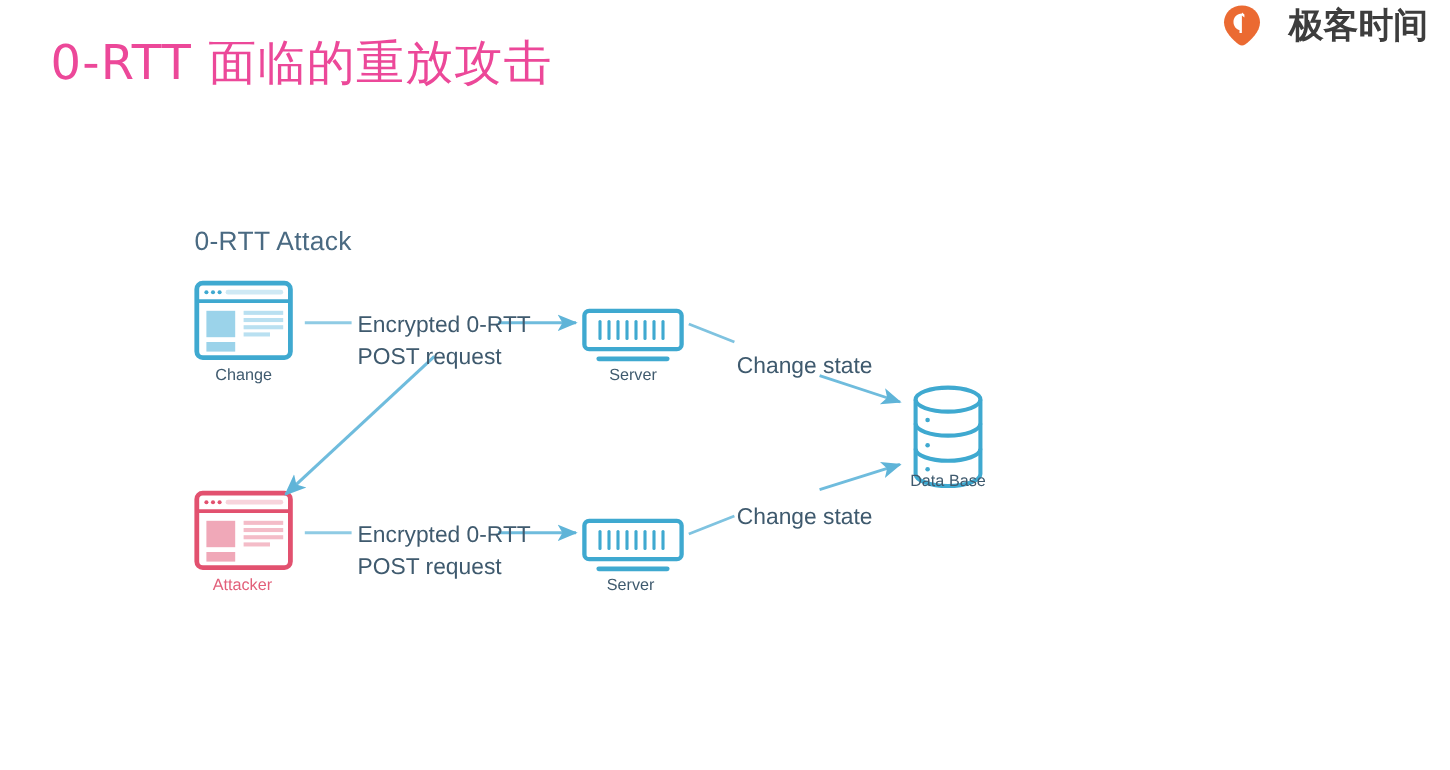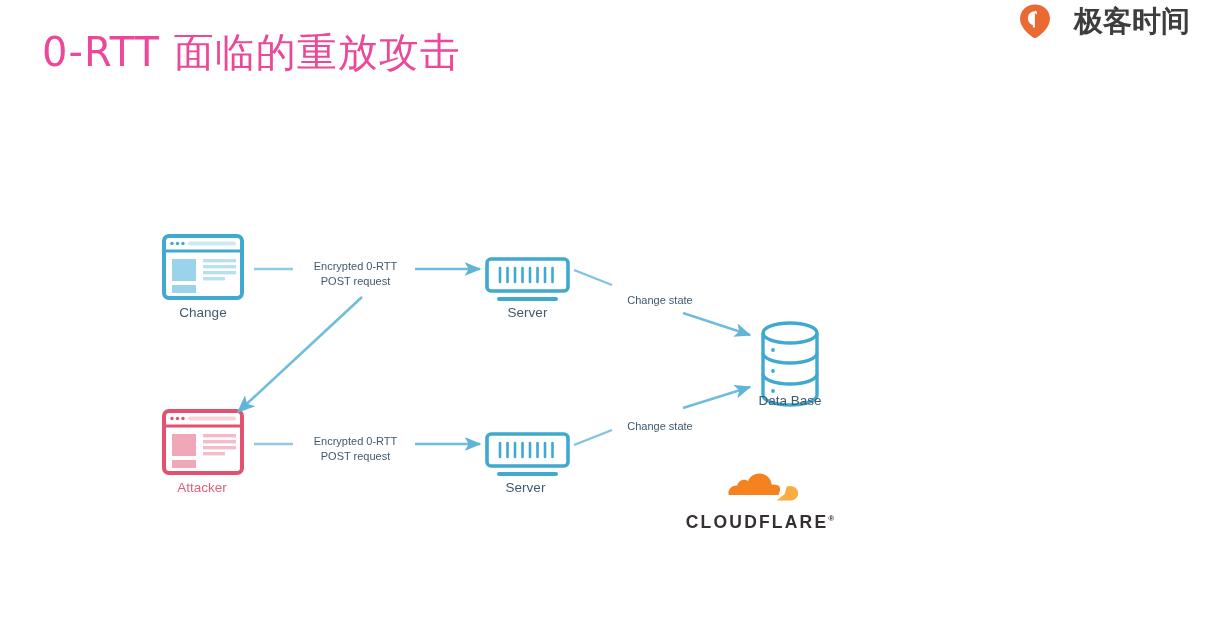--- a/index.html
+++ b/index.html
@@ -82,21 +82,21 @@
     font-size: 13.5px;
     color: #3f5a6e;
     white-space: nowrap;
     text-align: center;
   }
   .node-label.danger { color: #e2607a; }
 
   
   .edge-label {
     position: absolute;
-    font-size: 11px;
+    font-size: 19px;
     color: #3f5a6e;
     line-height: 1.35;
     text-align: center;
     white-space: nowrap;
   }
 
   
   .cf-logo {
     position: absolute;
     left: 535px;
@@ -134,20 +134,21 @@
              l0 2.5 c3.0 -1.4 5.0 -4.3 5.0 -7.7 c0 -3.4 -2.0 -6.3 -4.9 -7.7
              l-1.3 1.8 Z" fill="#ffffff" opacity="0"></path>
   </svg>
   <span class="brand-text">极客时间</span>
 </div>
 
 <div class="slide-title">0-RTT 面临的重放攻击</div>
 
 <div class="diagram">
 
+  <div class="diagram-title">0-RTT Attack</div>
 
   <svg class="diagram-svg" width="720" height="345" viewBox="0 0 720 345">
     <defs>
       <marker id="ah" markerWidth="7" markerHeight="7" refX="5.6" refY="3" orient="auto" markerUnits="strokeWidth">
         <path d="M0,0.3 L6.2,3 L0,5.7 L1.5,3 Z" fill="#5fb4d8"></path>
       </marker>
       <marker id="ah2" markerWidth="8" markerHeight="8" refX="6.4" refY="3.2" orient="auto" markerUnits="strokeWidth">
         <path d="M0,0.3 L7,3.2 L0,6.1 L1.7,3.2 Z" fill="#5fb4d8"></path>
       </marker>
     </defs>
@@ -266,34 +267,14 @@
 
   <div class="edge-label" style="left:148px; top:254px; width:115px;">
     <div>Encrypted 0-RTT</div>
     <div>POST request</div>
   </div>
 
   <div class="edge-label" style="left:464px; top:113px; width:92px;">Change state</div>
 
   <div class="edge-label" style="left:464px; top:239px; width:92px;">Change state</div>
 
-  <div class="cf-logo">
-    <svg class="cf-cloud" width="88" height="40" viewBox="0 0 88 40">
-      <path d="M60.5 30.5 L74 30.5 c4.6 0 8.2 -3.2 8.2 -7.3 c0 -4.1 -3.6 -7.3 -8.2 -7.3
-               c-1.2 0 -2.3 0.2 -3.3 0.6 l-2.0 7.6 l-8.2 6.4 Z" fill="#fbad41"></path>
-      <path d="M55.5 13.5 c-0.9 -5.6 -5.9 -9.9 -12.0 -9.9 c-5.2 0 -9.7 3.1 -11.5 7.5
-               c-1.1 -0.8 -2.5 -1.3 -4.0 -1.3 c-3.4 0 -6.2 2.5 -6.6 5.7
-               c-0.2 -0.03 -0.5 -0.05 -0.7 -0.05 c-4.6 0 -8.3 3.4 -8.3 7.6
-               c0 0.5 0.05 1.0 0.15 1.5 c0.05 0.25 0.27 0.43 0.53 0.43
-               l49.0 0 c0.3 0 0.57 -0.2 0.65 -0.5 l1.1 -3.6
-               c0.5 -1.7 0.32 -3.3 -0.52 -4.45 c-0.77 -1.06 -2.05 -1.68 -3.6 -1.76
-               l-4.2 -0.2 Z" fill="#f6821f"></path>
-      <path d="M58.8 15.3 l-1.2 0 c-0.27 0 -0.5 0.18 -0.58 0.43 l-0.78 2.7
-               c-0.34 1.16 -0.22 2.23 0.35 3.02 c0.52 0.73 1.39 1.16 2.45 1.21
-               l2.55 0.15 c0.75 0.04 1.4 0.4 1.78 0.96 c0.38 0.57 0.47 1.28 0.24 1.95
-               l-0.33 1.13 c-0.05 0.17 0.05 0.3 0.23 0.3 l4.4 0
-               c0.24 0 0.45 -0.16 0.52 -0.39 l0.64 -2.2
-               c0.85 -2.9 -0.5 -5.6 -3.5 -5.75 l-6.76 -0.3 Z" fill="#ffffff" opacity="0"></path>
-    </svg>
-    <span class="cf-word"><span>CLOUDFLARE</span><sup>®</sup></span>
-  </div>
 
 </div>
 
 </body></html>

